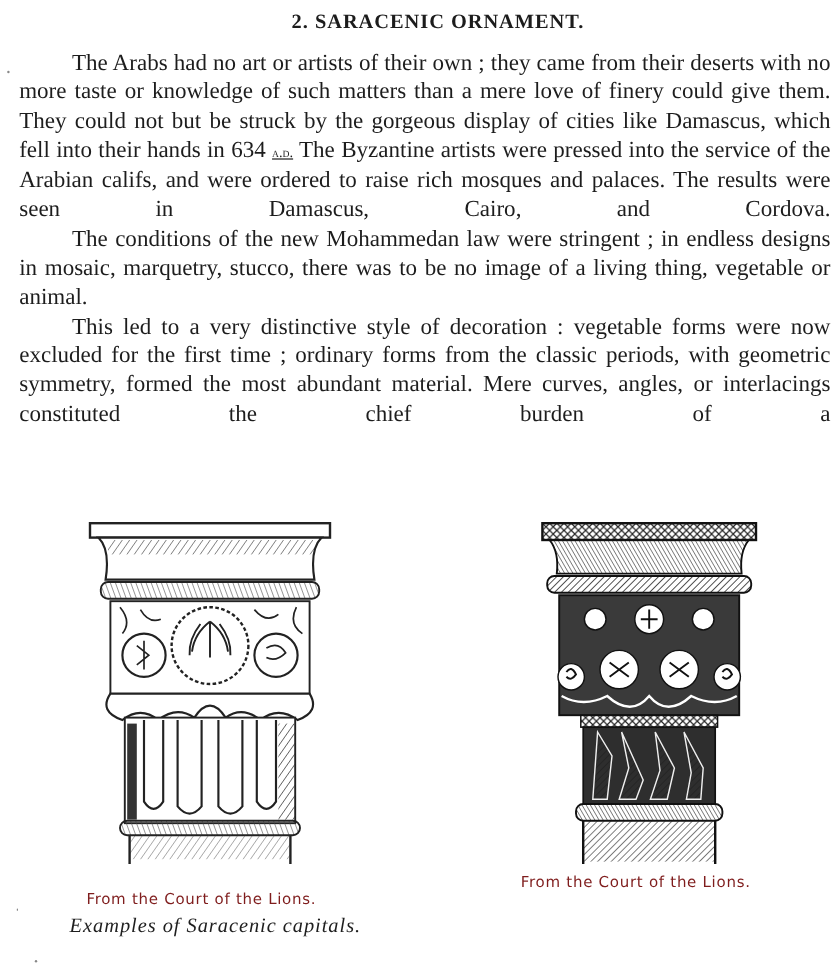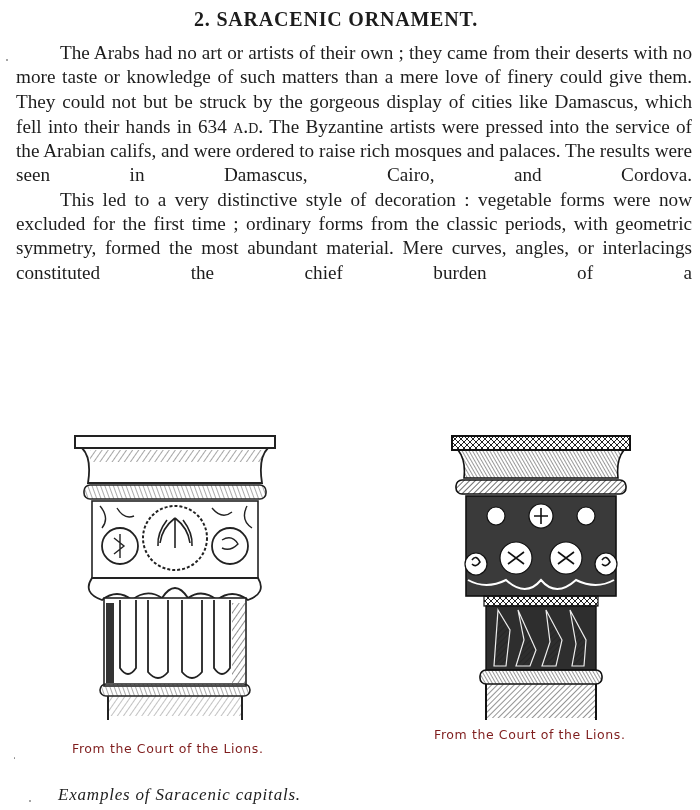--- a/index.html
+++ b/index.html
@@ -4,52 +4,53 @@
   <style>
     html, body { margin: 0; padding: 0; background: #ffffff; }
     body {
       width: 700px; height: 810px; position: relative; overflow: hidden;
       font-family: "Liberation Serif", "DejaVu Serif", serif;
       color: #1a1a1a;
     }
     .heading {
       position: absolute; top: 8px; left: 0; width: 672px; text-align: center;
       font-family: "Liberation Serif", serif; font-weight: bold;
-      font-size: 20px; letter-spacing: 0.8px; color: #1c1c1c;
+      font-size: 17px; letter-spacing: 0.8px; color: #1c1c1c; padding-left: 29px;
     }
     .body-text {
       position: absolute; left: 16px; top: 41px; width: 676px;
       font-size: 19.2px; line-height: 24.3px; text-align: justify;
       color: #1d1d1d;
     }
     .body-text p { margin: 0; text-indent: 44px; text-align: justify; text-align-last: justify; }
     .body-text p.last-short { text-align-last: left; }
-    .sc { font-variant: small-caps; font-size: 20px; }
+    .sc { font-variant: small-caps; font-size: 12px; text-decoration: underline; }
     .margin-dot { position: absolute; width: 2px; height: 2px; background: #888; border-radius: 1px; }
     .caption {
       position: absolute; font-family: "DejaVu Sans", sans-serif; font-size: 12.5px;
       letter-spacing: 0.6px; color: #7f1d1d;
     }
     .plate-caption {
-      position: absolute; left: 58px; top: 785px; font-style: italic;
+      position: absolute; left: 58px; top: 762px; font-style: italic;
       font-family: "Liberation Serif", serif; font-size: 17px; letter-spacing: 0.8px; color: #1e1e1e;
     }
     .illus { position: absolute; }
   </style>
 </head>
 <body>
 
 <div>
 
   <div class="heading">2. SARACENIC ORNAMENT.</div>
 
   <span class="margin-dot" style="left:6px; top:59px;"></span>
 
   <div class="body-text">
     <p><span>The Arabs had no art or artists of their own ; they came from their deserts with no more taste or knowledge of such matters than a mere love of finery could give them.  They could not but be struck by the gorgeous display of cities like Damascus, which fell into their hands in 634 </span><span class="sc">a.d.</span><span>  The Byzantine artists were pressed into the service of the Arabian califs, and were ordered to raise rich mosques and palaces.  The results were seen in Damascus, Cairo, and Cordova.</span></p>
+    <p class="last-short">The conditions of the new Mohammedan law were stringent ; in endless designs in mosaic, marquetry, stucco, there was to be no image of a living thing, vegetable or animal.</p>
     <p>This led to a very distinctive style of decoration : vegetable forms were now excluded for the first time ; ordinary forms from the classic periods, with geometric symmetry, formed the most abundant material. Mere curves, angles, or interlacings constituted the chief burden of a</p>
   </div>
 
   <svg class="illus" style="left:62px; top:428px;" width="225" height="300" viewBox="0 0 225 300">
     <defs>
       <pattern id="hatchL" width="5" height="5" patternUnits="userSpaceOnUse" patternTransform="rotate(35)">
         <line x1="0" y1="0" x2="0" y2="5" stroke="#333" stroke-width="1.1"></line>
       </pattern>
       <pattern id="hatchL2" width="4" height="4" patternUnits="userSpaceOnUse" patternTransform="rotate(-20)">
         <line x1="0" y1="0" x2="0" y2="4" stroke="#444" stroke-width="0.9"></line>

